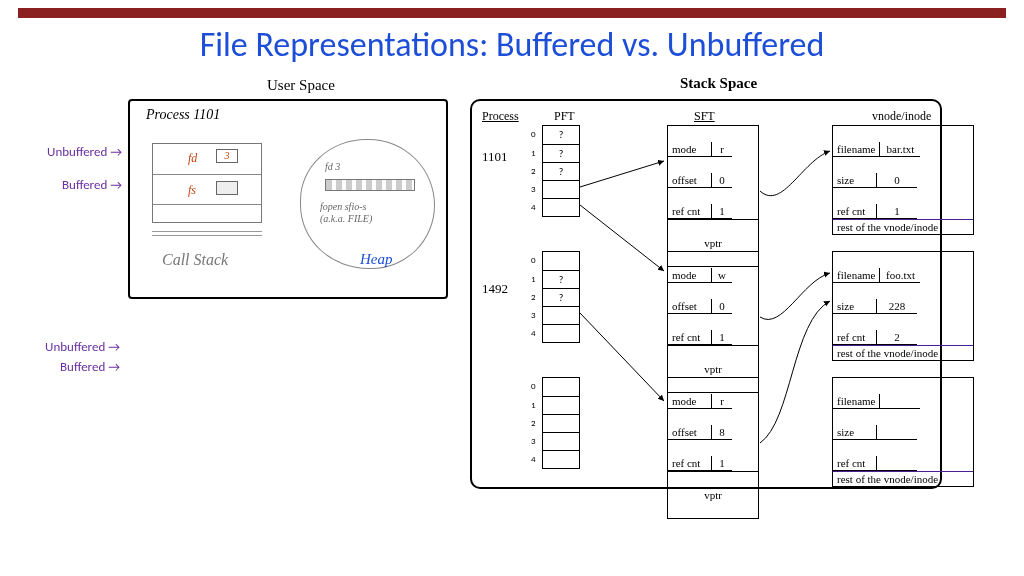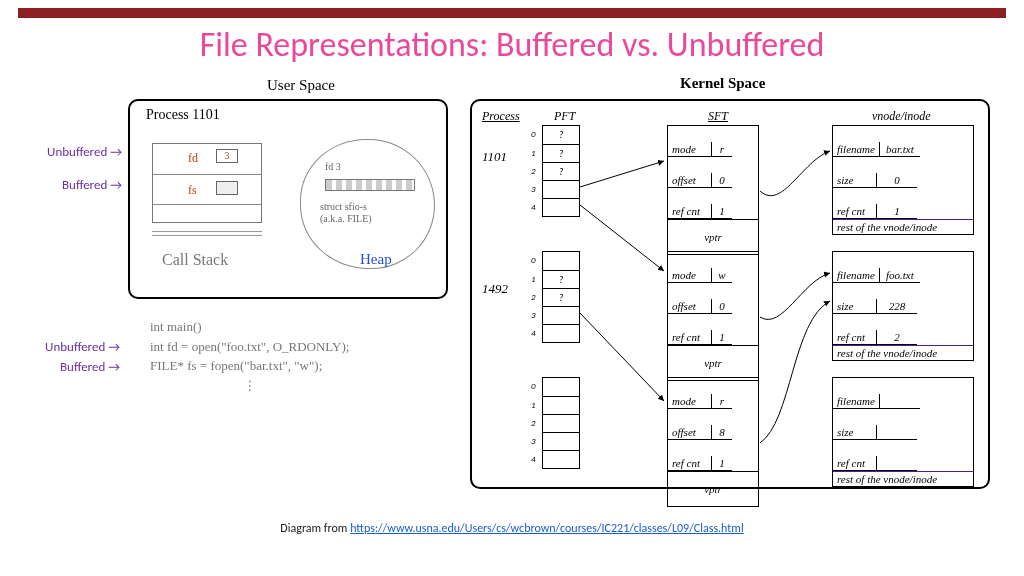--- a/index.html
+++ b/index.html
@@ -15,39 +15,40 @@
   .topbar {
     height: 10px;
     background: #8b2020;
     margin: 8px 18px 0 18px;
   }
   .title {
     font-size: 34px;
     font-weight: 400;
     text-align: center;
     margin: 6px 0 4px 0;
-    color: #ec4899;
+    color: #1d4ed8;
   }
   .content {
     position: relative;
     height: 470px;
   }
   .panel-label {
     position: absolute;
     font-family: "Times New Roman", serif;
     font-size: 15px;
   }
   
   .user-box {
     position: absolute;
     left: 128px; top: 30px;
     width: 320px; height: 200px;
     border: 2px solid #000;
-    border-radius: 10px;
+    border-radius: 4px;
     background: #fff;
+    font-style: italic;
   }
   .process-lbl {
     position: absolute;
     left: 16px; top: 6px;
     font-family: "Times New Roman", serif;
     font-size: 14px;
   }
   .hand {
     font-family: "Comic Sans MS", "Segoe Script", cursive;
     color: #c2410c;
@@ -92,66 +93,65 @@
   }
   .arrow-r::after { content: " \2192"; }
   
   .code-area { position:absolute; left:150px; top:248px; color:#666; font-size:13px; line-height:1.5;}
   .code-area .hand { color:#777; font-size:13px;}
   .annot2 { position:absolute; left:30px; font-size:13px; color:#6a2fa0; text-align:right; width:90px;}
   
   .kernel-box {
     position: absolute;
     left: 470px; top: 30px;
-    width: 520px; height: 390px;
+    width: 472px; height: 390px;
     border: 2px solid #000;
     border-radius: 10px;
     background:#fff;
-    font-style:italic;
   }
   .kcol-hdr { position:absolute; font-family:"Times New Roman",serif; font-size:12px; }
   .u { text-decoration: underline; }
   .pid { position:absolute; left:10px; font-family:"Times New Roman",serif; font-size:13px;}
   .pft {
     position:absolute; width:38px; border:1px solid #000; font-size:10px;
   }
   .pft-row { height:18px; border-top:1px solid #000; position:relative;}
   .pft-row:first-child{border-top:none;}
   .pft-idx { position:absolute; left:-12px; top:2px; font-size:9px;}
   .pft-q { display:block; text-align:center; line-height:18px;}
   
   .tbl { position:absolute; border:1px solid #000; font-family:"Times New Roman",serif; font-size:11px;}
   .tbl .row { display:flex; }
   .tbl .cell { border:1px solid #000; border-top:none; border-left:none; padding:1px 4px; white-space:nowrap;margin-top:16px;}
   .tbl .row:first-child .cell{ border-top:none;}
   .tbl .cell:first-child{min-width:44px;}
   .tbl .cell:last-child{border-right:none; min-width:20px; text-align:center;}
   .tbl .single{ border-top:1px solid #4c1d95; padding:1px 4px;}
-  .vptr { padding:11px 4px; border-top:1px solid #000; text-align:center;}
+  .vptr { padding:17px 4px; border-top:1px solid #000; text-align:center;}
   
   .vn .cell:last-child{min-width:40px;}
   
   .footer {
     position:absolute; bottom:4px; left:0; right:0;
     text-align:center; font-size:12px; color:#222;
   }
   .footer a{ color:#1a5dcc; text-decoration:underline;}
   
   svg.arrows { position:absolute; left:0; top:0; width:520px; height:390px; pointer-events:none;}
 </style>
 </head>
 <body>
 
 <div class="topbar"></div>
 <div class="title">File Representations: Buffered vs. Unbuffered</div>
 
 <div class="content">
 
   <div class="panel-label" style="left:250px; top:8px;margin-left:17px;">User Space</div>
-  <div class="panel-label" style="left:680px; top:6px; font-weight:bold;">Kernel Space</div>
+  <div class="panel-label" style="left:680px; top:6px; font-weight:bold;">Stack Space</div>
 
   <div class="annot arrow-r" style="left:30px; top:75px; width:92px;">Unbuffered</div>
   <div class="annot arrow-r" style="left:30px; top:108px; width:92px;">Buffered</div>
 
   <div class="user-box">
     <div class="process-lbl">Process 1101</div>
     <div class="stack-rect">
       <div class="stack-line" style="top:30px;"></div>
       <div class="stack-line" style="top:60px;"></div>
     </div>
@@ -159,38 +159,32 @@
     <div class="fd-box hand">3</div>
     <div class="hand hand-fs">fs</div>
     <div class="fs-box"></div>
     <div class="ruled"></div>
     <div class="hand callstack">Call Stack</div>
 
     <div class="heap-cloud"></div>
     <div class="hand heap-inner">fd  3</div>
     <div class="heap-bar"></div>
     <div class="hand heap-struct">
-      <span>struct sfio-s</span><br><span>(a.k.a. FILE)</span>
+      <span>fopen sfio-s</span><br><span>(a.k.a. FILE)</span>
     </div>
     <div class="hand heap-lbl">Heap</div>
   </div>
 
-  <div class="code-area">
-    <div class="hand">int main()</div>
-    <div class="hand">int fd = open("foo.txt", O_RDONLY);</div>
-    <div class="hand">FILE* fs = fopen("bar.txt", "w");</div>
-    <div class="hand" style="text-align:center;">⋮</div>
-  </div>
   <div class="annot2 arrow-r" style="top:270px;">Unbuffered</div>
   <div class="annot2 arrow-r" style="top:290px;">Buffered</div>
 
   <div class="kernel-box">
     <div class="kcol-hdr u" style="left:10px; top:8px;">Process</div>
     <div class="kcol-hdr" style="left:82px; top:8px;">PFT</div>
-    <div class="kcol-hdr u" style="left:236px; top:8px;text-align:right;">SFT</div>
+    <div class="kcol-hdr u" style="left:222px; top:8px;text-align:right;">SFT</div>
     <div class="kcol-hdr" style="left:400px; top:8px;">vnode/inode</div>
 
     <div class="pid" style="top:48px;">1101</div>
     <div class="pid" style="top:180px;">1492</div>
 
     <div class="pft" style="left:70px; top:24px;">
       <div class="pft-row">
           <span class="pft-idx">0</span>
           <span class="pft-q">?</span>
         </div>
@@ -362,17 +356,13 @@
         </defs>
       <line x1="108" y1="86" x2="192" y2="60" stroke="#000" marker-end="url(#ah)"></line>
       <line x1="108" y1="104" x2="192" y2="170" stroke="#000" marker-end="url(#ah)"></line>
       <line x1="108" y1="212" x2="192" y2="300" stroke="#000" marker-end="url(#ah)"></line>
       <path d="M288 90 C 310 110, 330 60, 358 50" stroke="#000" fill="none" marker-end="url(#ah)"></path>
       <path d="M288 216 C 310 230, 330 180, 358 172" stroke="#000" fill="none" marker-end="url(#ah)"></path>
       <path d="M288 342 C 320 320, 320 220, 358 200" stroke="#000" fill="none" marker-end="url(#ah)"></path>
     </svg>
   </div>
 
-  <div class="footer">
-    <span>Diagram from </span>
-    <a href="#">https://www.usna.edu/Users/cs/wcbrown/courses/IC221/classes/L09/Class.html</a>
-  </div>
 </div>
 
 </body></html>

